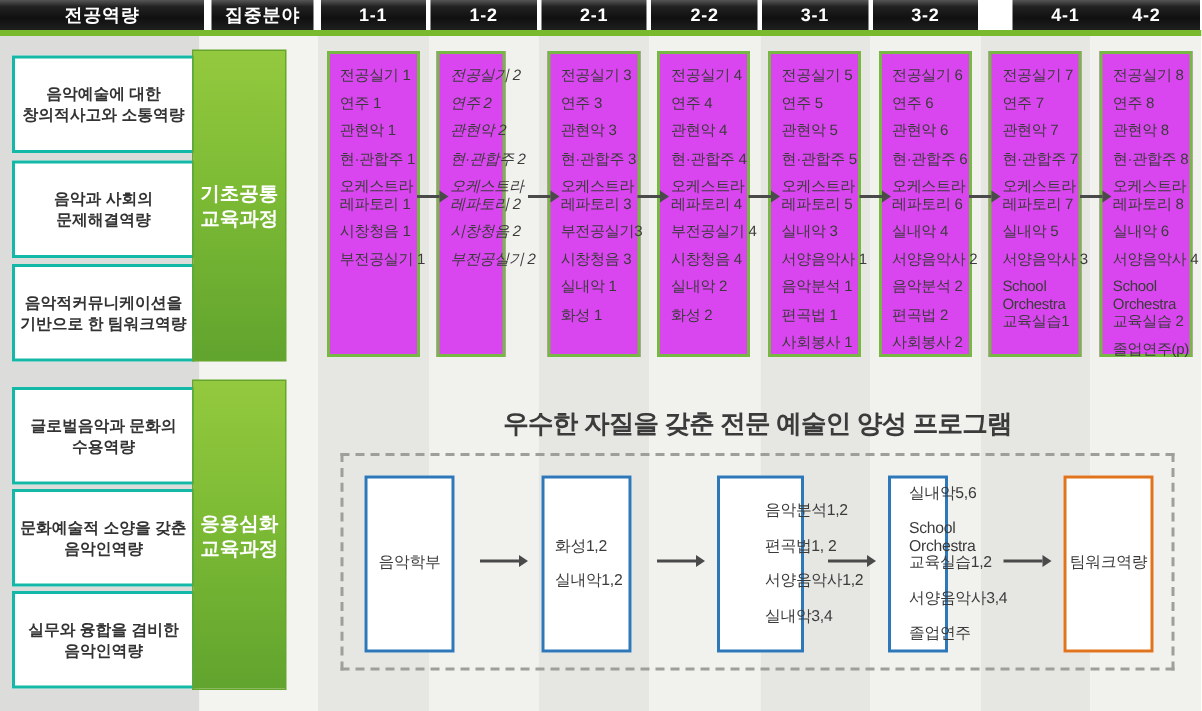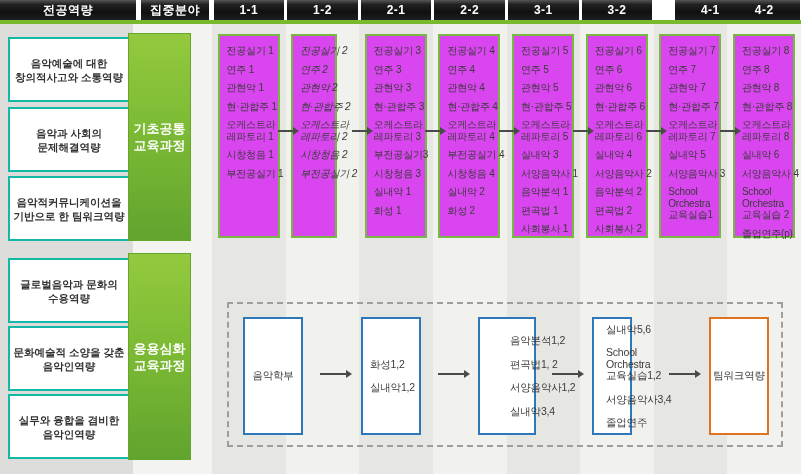--- a/index.html
+++ b/index.html
@@ -202,20 +202,21 @@
         <div class="course">실내악 6</div>
         <div class="course">서양음악사 4</div>
         <div class="course">School
 Orchestra
 교육실습 2</div>
         <div class="course">졸업연주(p)</div>
       </div>
       <div class="arrow" style="left: 719.875px; top: 130px; width: 15px;"></div>
     </div>
 
+  <div id="program-title">우수한 자질을 갖춘 전문 예술인 양성 프로그램</div>
   <div id="program-frame"></div>
   <div id="program-steps">
       <div class="step-box center" style="left: 243px; width: 60px; border-color: rgb(46, 119, 184);">
         <div class="step-line">음악학부</div>
       </div>
       <div class="step-box" style="left: 361px; width: 60px; border-color: rgb(46, 119, 184);">
         <div class="step-line">화성1,2</div>
         <div class="step-line">실내악1,2</div>
       </div>
       <div class="arrow" style="left: 320px; top: 373px; width: 26px;"></div>

